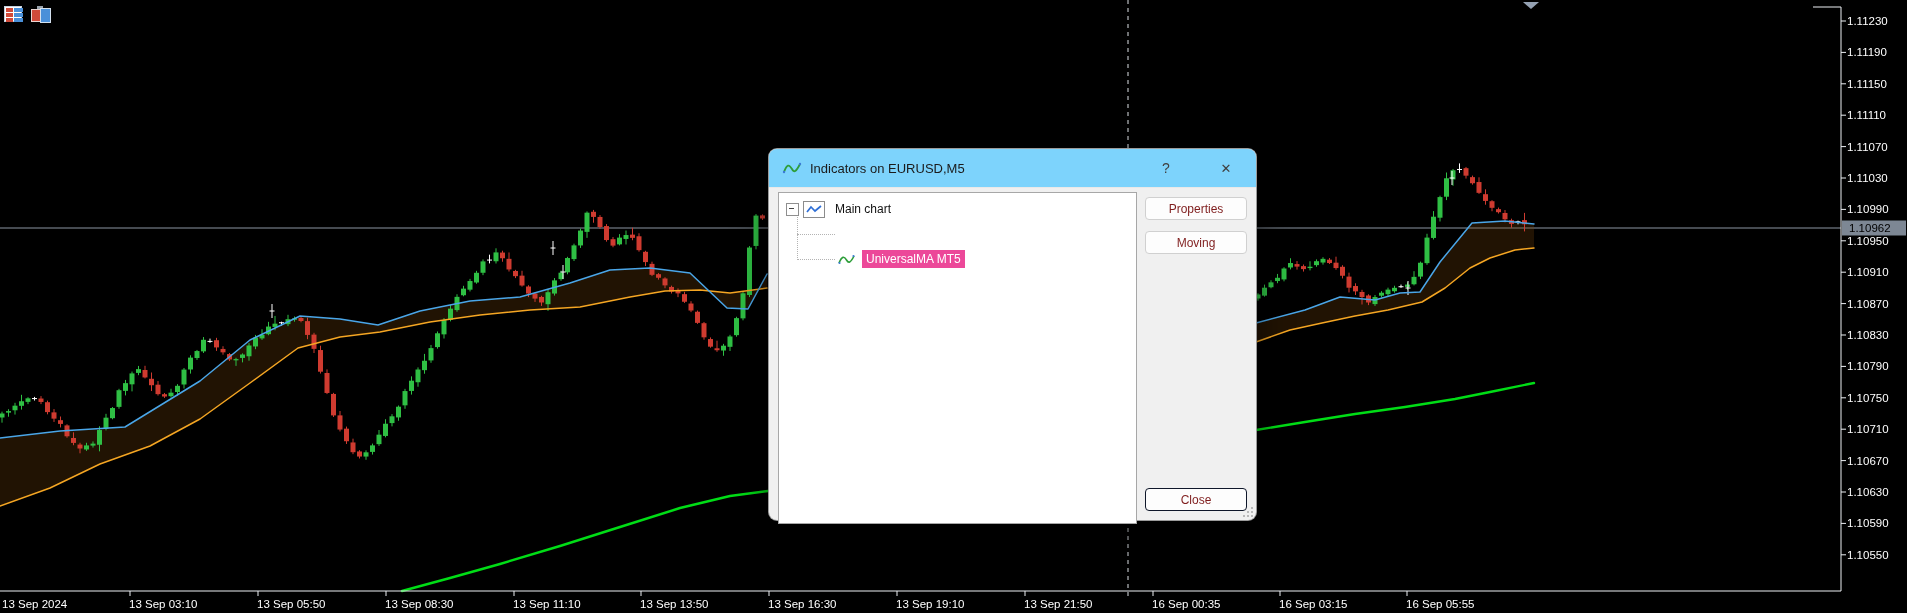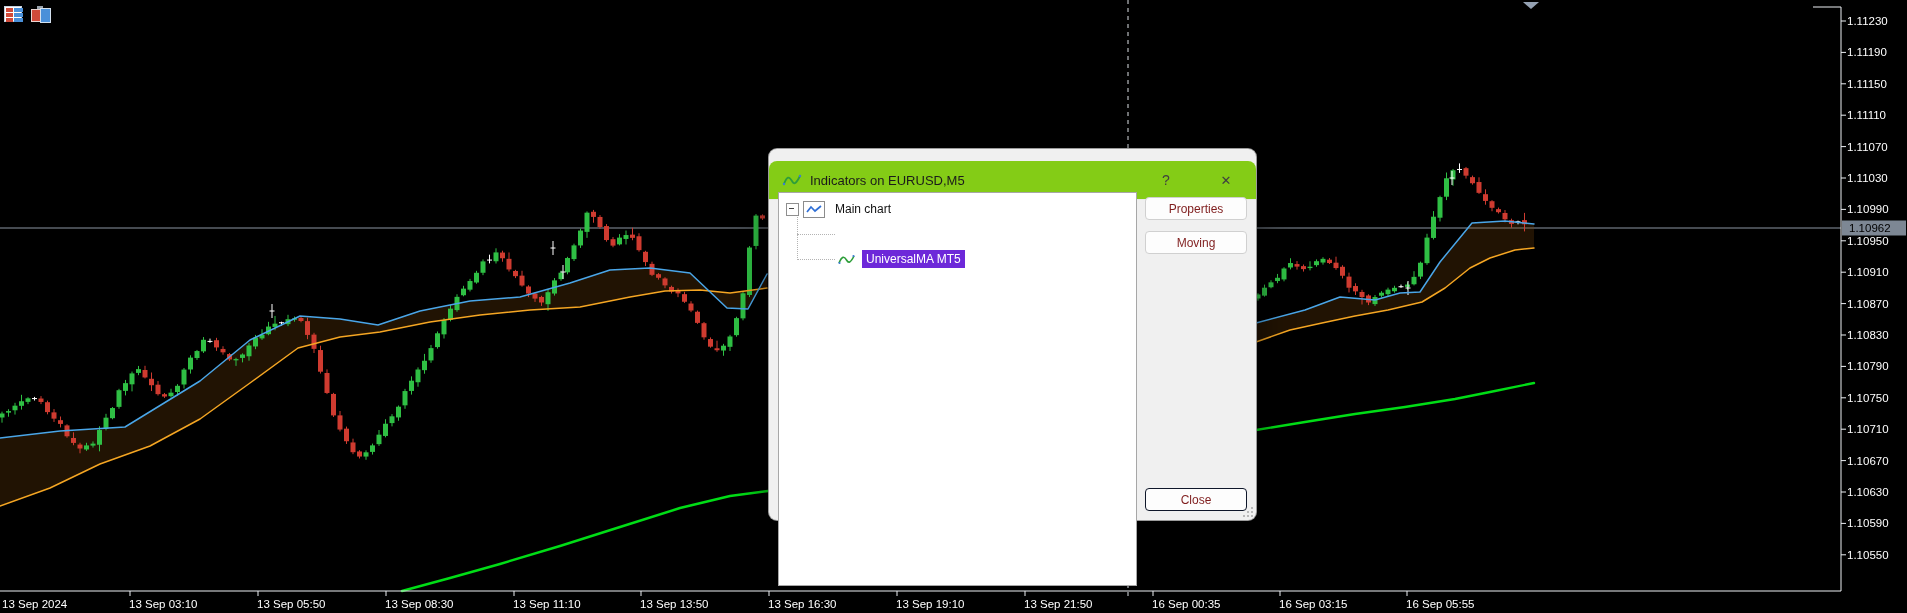--- a/index.html
+++ b/index.html
@@ -14,41 +14,41 @@
   .mw-icon .r{background:#d04a3a;}
   .mw-icon .b{background:#4a90d9;}
   .tw-icon{position:relative;width:19px;height:16px;}
   .tw-icon .g{position:absolute;left:6px;top:0;width:6px;height:4px;background:#9aa3ad;}
   .tw-icon .r{position:absolute;left:0;top:3px;width:8px;height:11px;background:#d04a3a;border:1px solid #e8d5d2;}
   .tw-icon .b{position:absolute;left:9px;top:2px;width:9px;height:13px;background:#4a90d9;border:1px solid #d3e0ee;}
 
   
   .dialog{position:absolute;left:769px;top:149px;width:487px;height:371px;background:#f0f0f0;
           border-radius:8px;box-shadow:0 0 0 1px #9b9b9b,0 14px 34px rgba(0,0,0,.6);}
-  .titlebar{position:absolute;left:0;top:0;right:0;height:38px;background:#84cc16;
-            border-radius:8px 8px 0 0;border-bottom:1px solid #e9e9e9;display:flex;align-items:center;margin-top:12px;}
+  .titlebar{position:absolute;left:0;top:0;right:0;height:38px;background:#7dd3fc;
+            border-radius:8px 8px 0 0;border-bottom:1px solid #e9e9e9;display:flex;align-items:center;}
   .title-icon{margin-left:13px;width:20px;height:16px;flex:none;}
   .title-text{margin-left:8px;font-size:13px;color:#1b1b1b;}
   .tb-btn{position:absolute;top:0;width:34px;height:38px;display:flex;align-items:center;justify-content:center;
           font-size:14px;color:#404040;cursor:default;}
   .tb-help{left:380px;}
   .tb-close{left:440px;font-size:13px;}
 
-  .tree-box{position:absolute;left:9px;top:43px;width:359px;height:394px;background:#fff;
+  .tree-box{position:absolute;left:9px;top:43px;width:359px;height:332px;background:#fff;
             border:1px solid #a7a7a7;box-sizing:border-box;}
   .tree-row{position:absolute;left:0;height:22px;display:flex;align-items:center;font-size:12px;color:#111;}
   .row-main{top:5px;left:7px;}
   .row-c1{top:30px;left:59px;}
   .row-c2{top:55px;left:59px;}
   .expand-box{width:11px;height:11px;border:1px solid #8f8f8f;background:#fff;position:relative;margin-right:4px;}
   .expand-box::after{content:"";position:absolute;left:2px;top:4px;width:5px;height:1px;background:#444;}
   .chart-mini-icon{width:20px;height:15px;border:1px solid #8c8c8c;background:#fff;margin-right:6px;}
   .sq-icon{width:17px;height:15px;margin-right:7px;flex:none;}
   .tree-label{padding:2px 4px;white-space:nowrap;}
-  .tree-label.selected{background:#6d28d9;color:#fff;}
+  .tree-label.selected{background:#ec4899;color:#fff;}
   .conn-v{position:absolute;left:18px;top:22px;width:1px;height:45px;border-left:1px dotted #b3b3b3;}
   .conn-h1{position:absolute;left:18px;top:41px;width:38px;border-top:1px dotted #b3b3b3;}
   .conn-h2{position:absolute;left:18px;top:66px;width:38px;border-top:1px dotted #b3b3b3;}
   .conn-root{position:absolute;left:26px;top:16px;width:8px;border-top:1px dotted #b3b3b3;}
 
   .dlg-btn{position:absolute;left:376px;width:102px;height:23px;background:#fdfdfd;border:1px solid #d0d0d0;
            border-radius:4px;font-size:12px;color:#7f1d1d;display:flex;align-items:center;justify-content:center;
            box-sizing:border-box;font-family:"Liberation Sans",sans-serif;}
   .btn-properties{top:48px;}
   .btn-delete{top:82px;}

